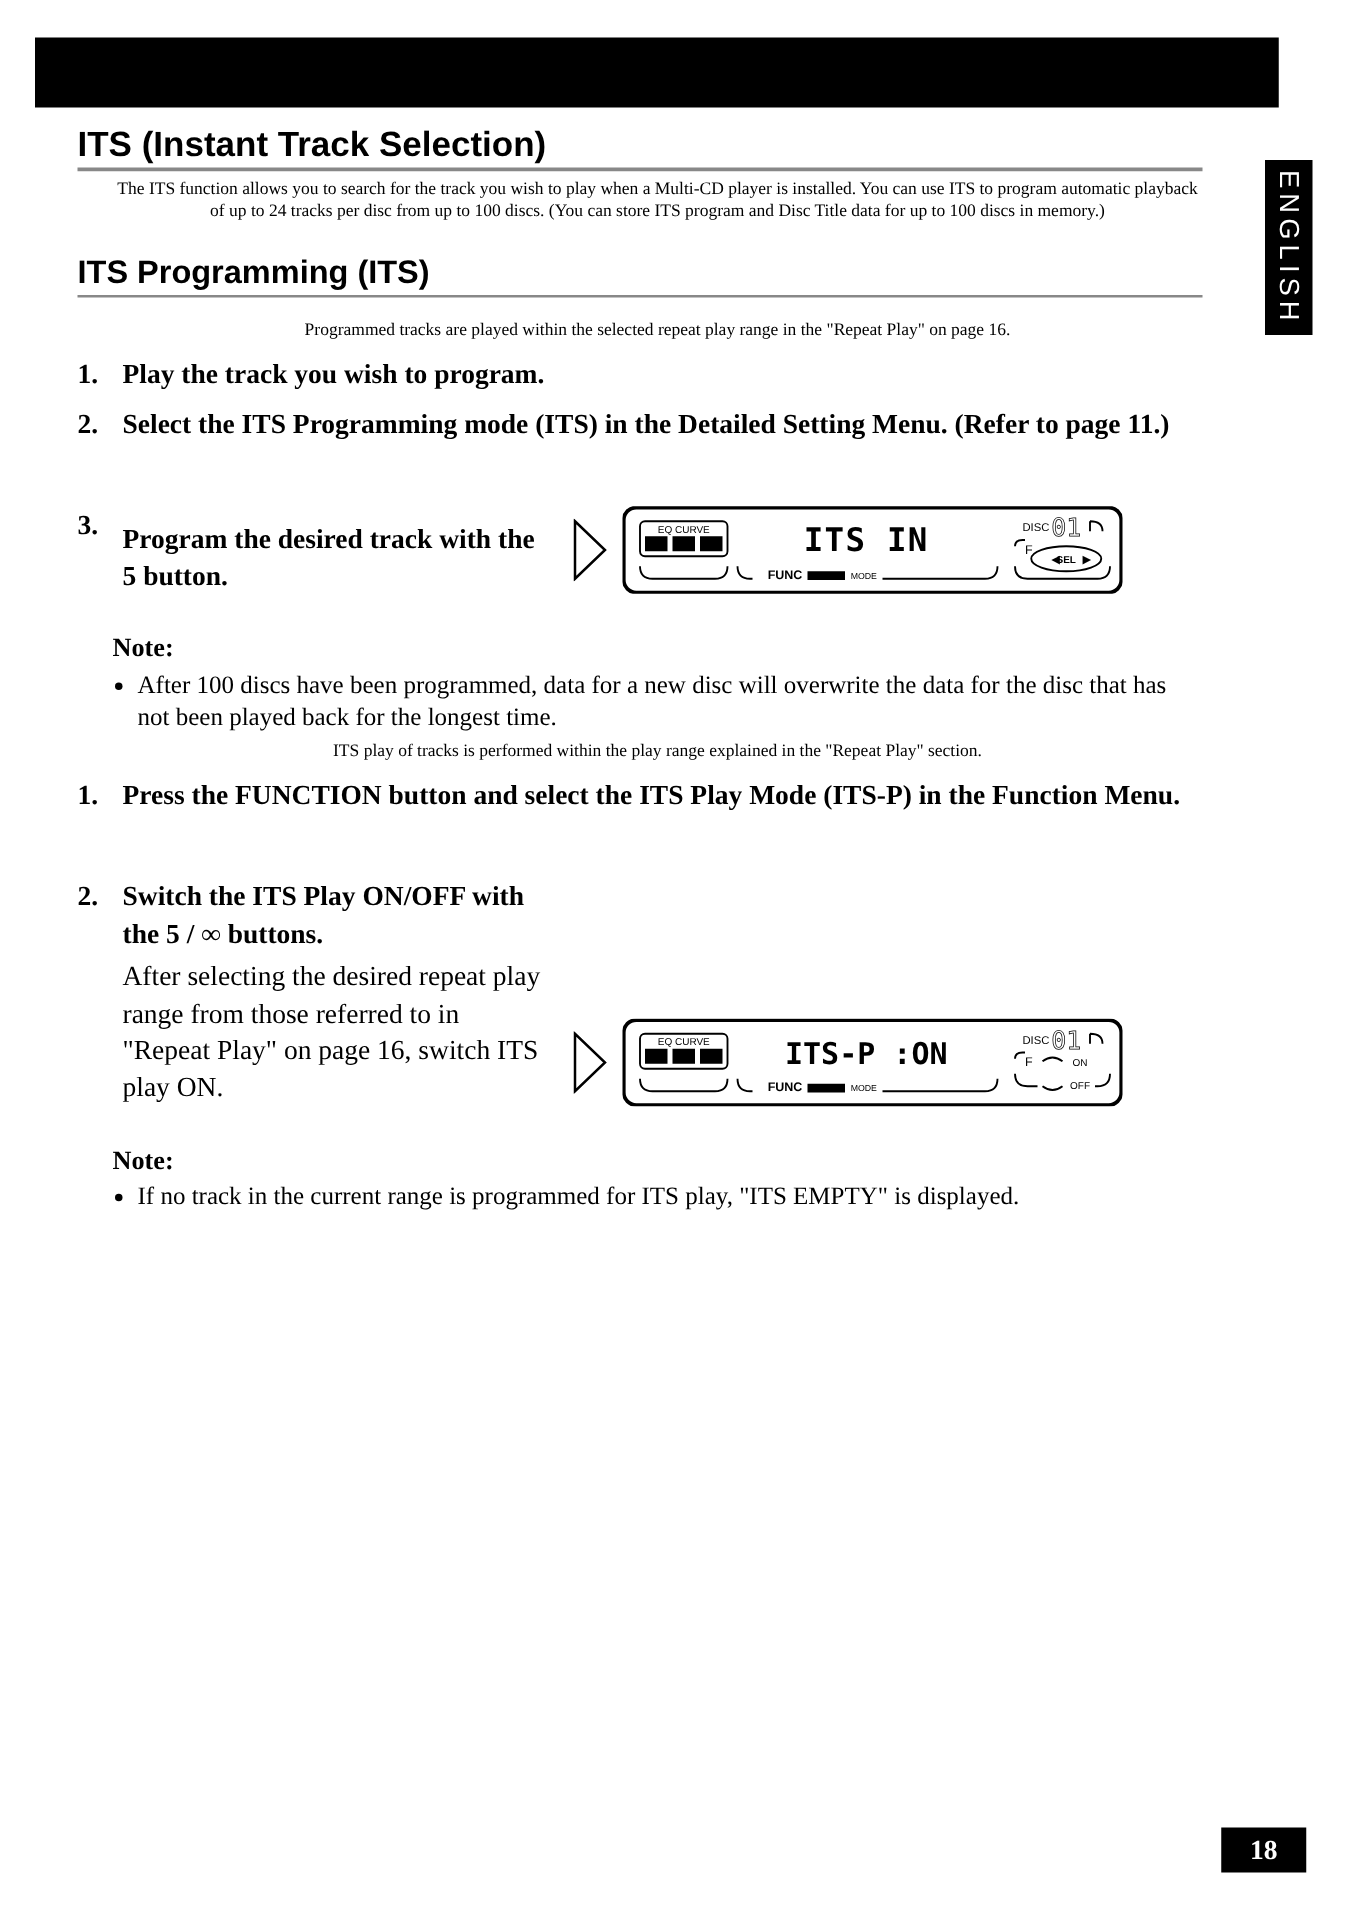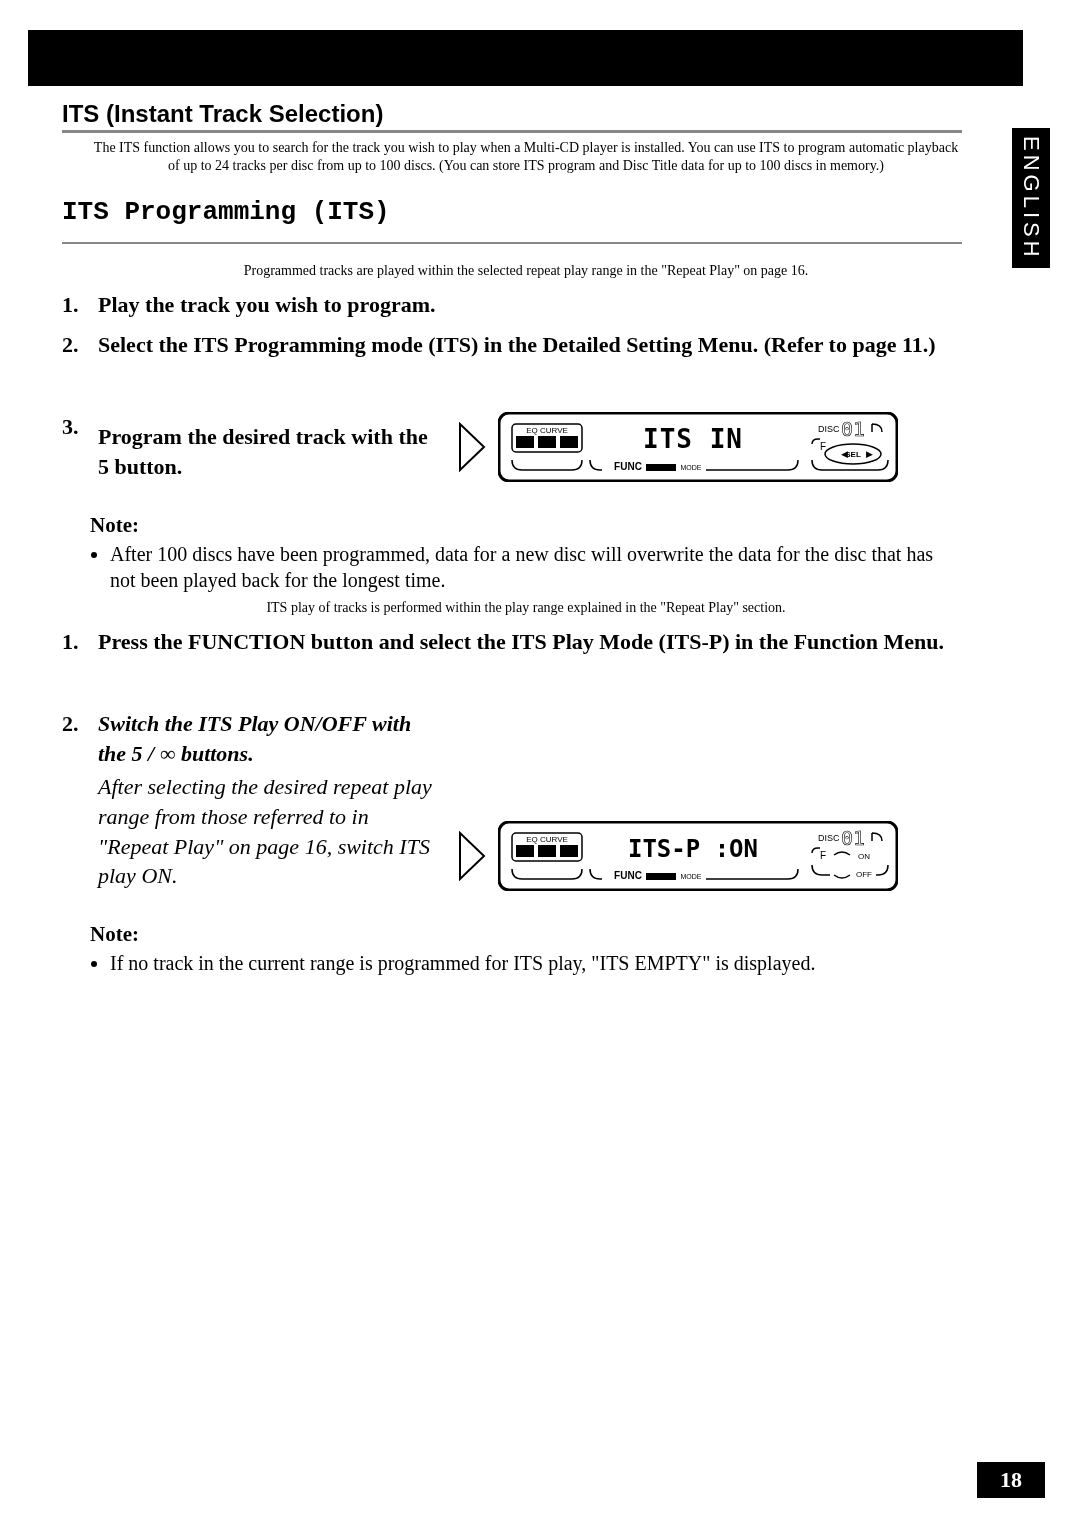--- a/index.html
+++ b/index.html
@@ -44,32 +44,32 @@
   }
   .content {
     position: absolute;
     left: 62px;
     top: 100px;
     width: 900px;
   }
   h1.section-title {
     font-family: Arial, Helvetica, sans-serif;
     font-weight: bold;
-    font-size: 24px;
+    font-size: 28px;
     margin: 0 0 3px 0;
     padding-bottom: 2px;
     border-bottom: 3px solid #888;
     line-height: 1.15;
   }
   h2.subsection-title {
-    font-family: Liberation Mono, monospace;
+    font-family: Liberation Sans, sans-serif;
     font-weight: bold;
     font-size: 26px;
     margin: 22px 0 18px 0;
-    padding-bottom: 14px;
+    padding-bottom: 3px;
     border-bottom: 2px solid #888;
     line-height: 1.2;
   }
   p.intro {
     font-size: 14px;
     line-height: 1.3;
     margin: 6px 0 6px 28px;
     text-align: center;
   }
   ol.steps {
@@ -209,21 +209,21 @@
           <li>After 100 discs have been programmed, data for a new disc will overwrite the data for the disc that has not been played back for the longest time.</li>
         </ul>
     </div>
 
     <p class="intro">ITS play of tracks is performed within the play range explained in the "Repeat Play" section.</p>
 
     <ol class="steps">
       <li><span class="step-head">Press the FUNCTION button and select the ITS Play Mode (ITS-P) in the Function Menu.</span></li>
       <li style="margin-top:52px;">
         <div class="step-row">
-          <div style="flex:0 0 340px;font-style:italic;">
+          <div style="flex:0 0 340px;">
             <div class="step-head">Switch the ITS Play ON/OFF with the 5 / ∞ buttons.</div>
             <div class="step-sub">After selecting the desired repeat play range from those referred to in "Repeat Play" on page 16, switch ITS play ON.</div>
           </div>
           <span class="display-unit">
             <svg width="30" height="50" viewBox="0 0 30 50">
               <path d="M2 2 L2 48 L26 25 Z" fill="none" stroke="#000" stroke-width="2"></path>
             </svg>
             <svg width="400" height="70" viewBox="0 0 400 70">
               <rect x="1" y="1" width="398" height="68" rx="10" fill="#fff" stroke="#000" stroke-width="3"></rect>
               <rect x="14" y="12" width="70" height="28" rx="4" fill="none" stroke="#000" stroke-width="1.5"></rect>

